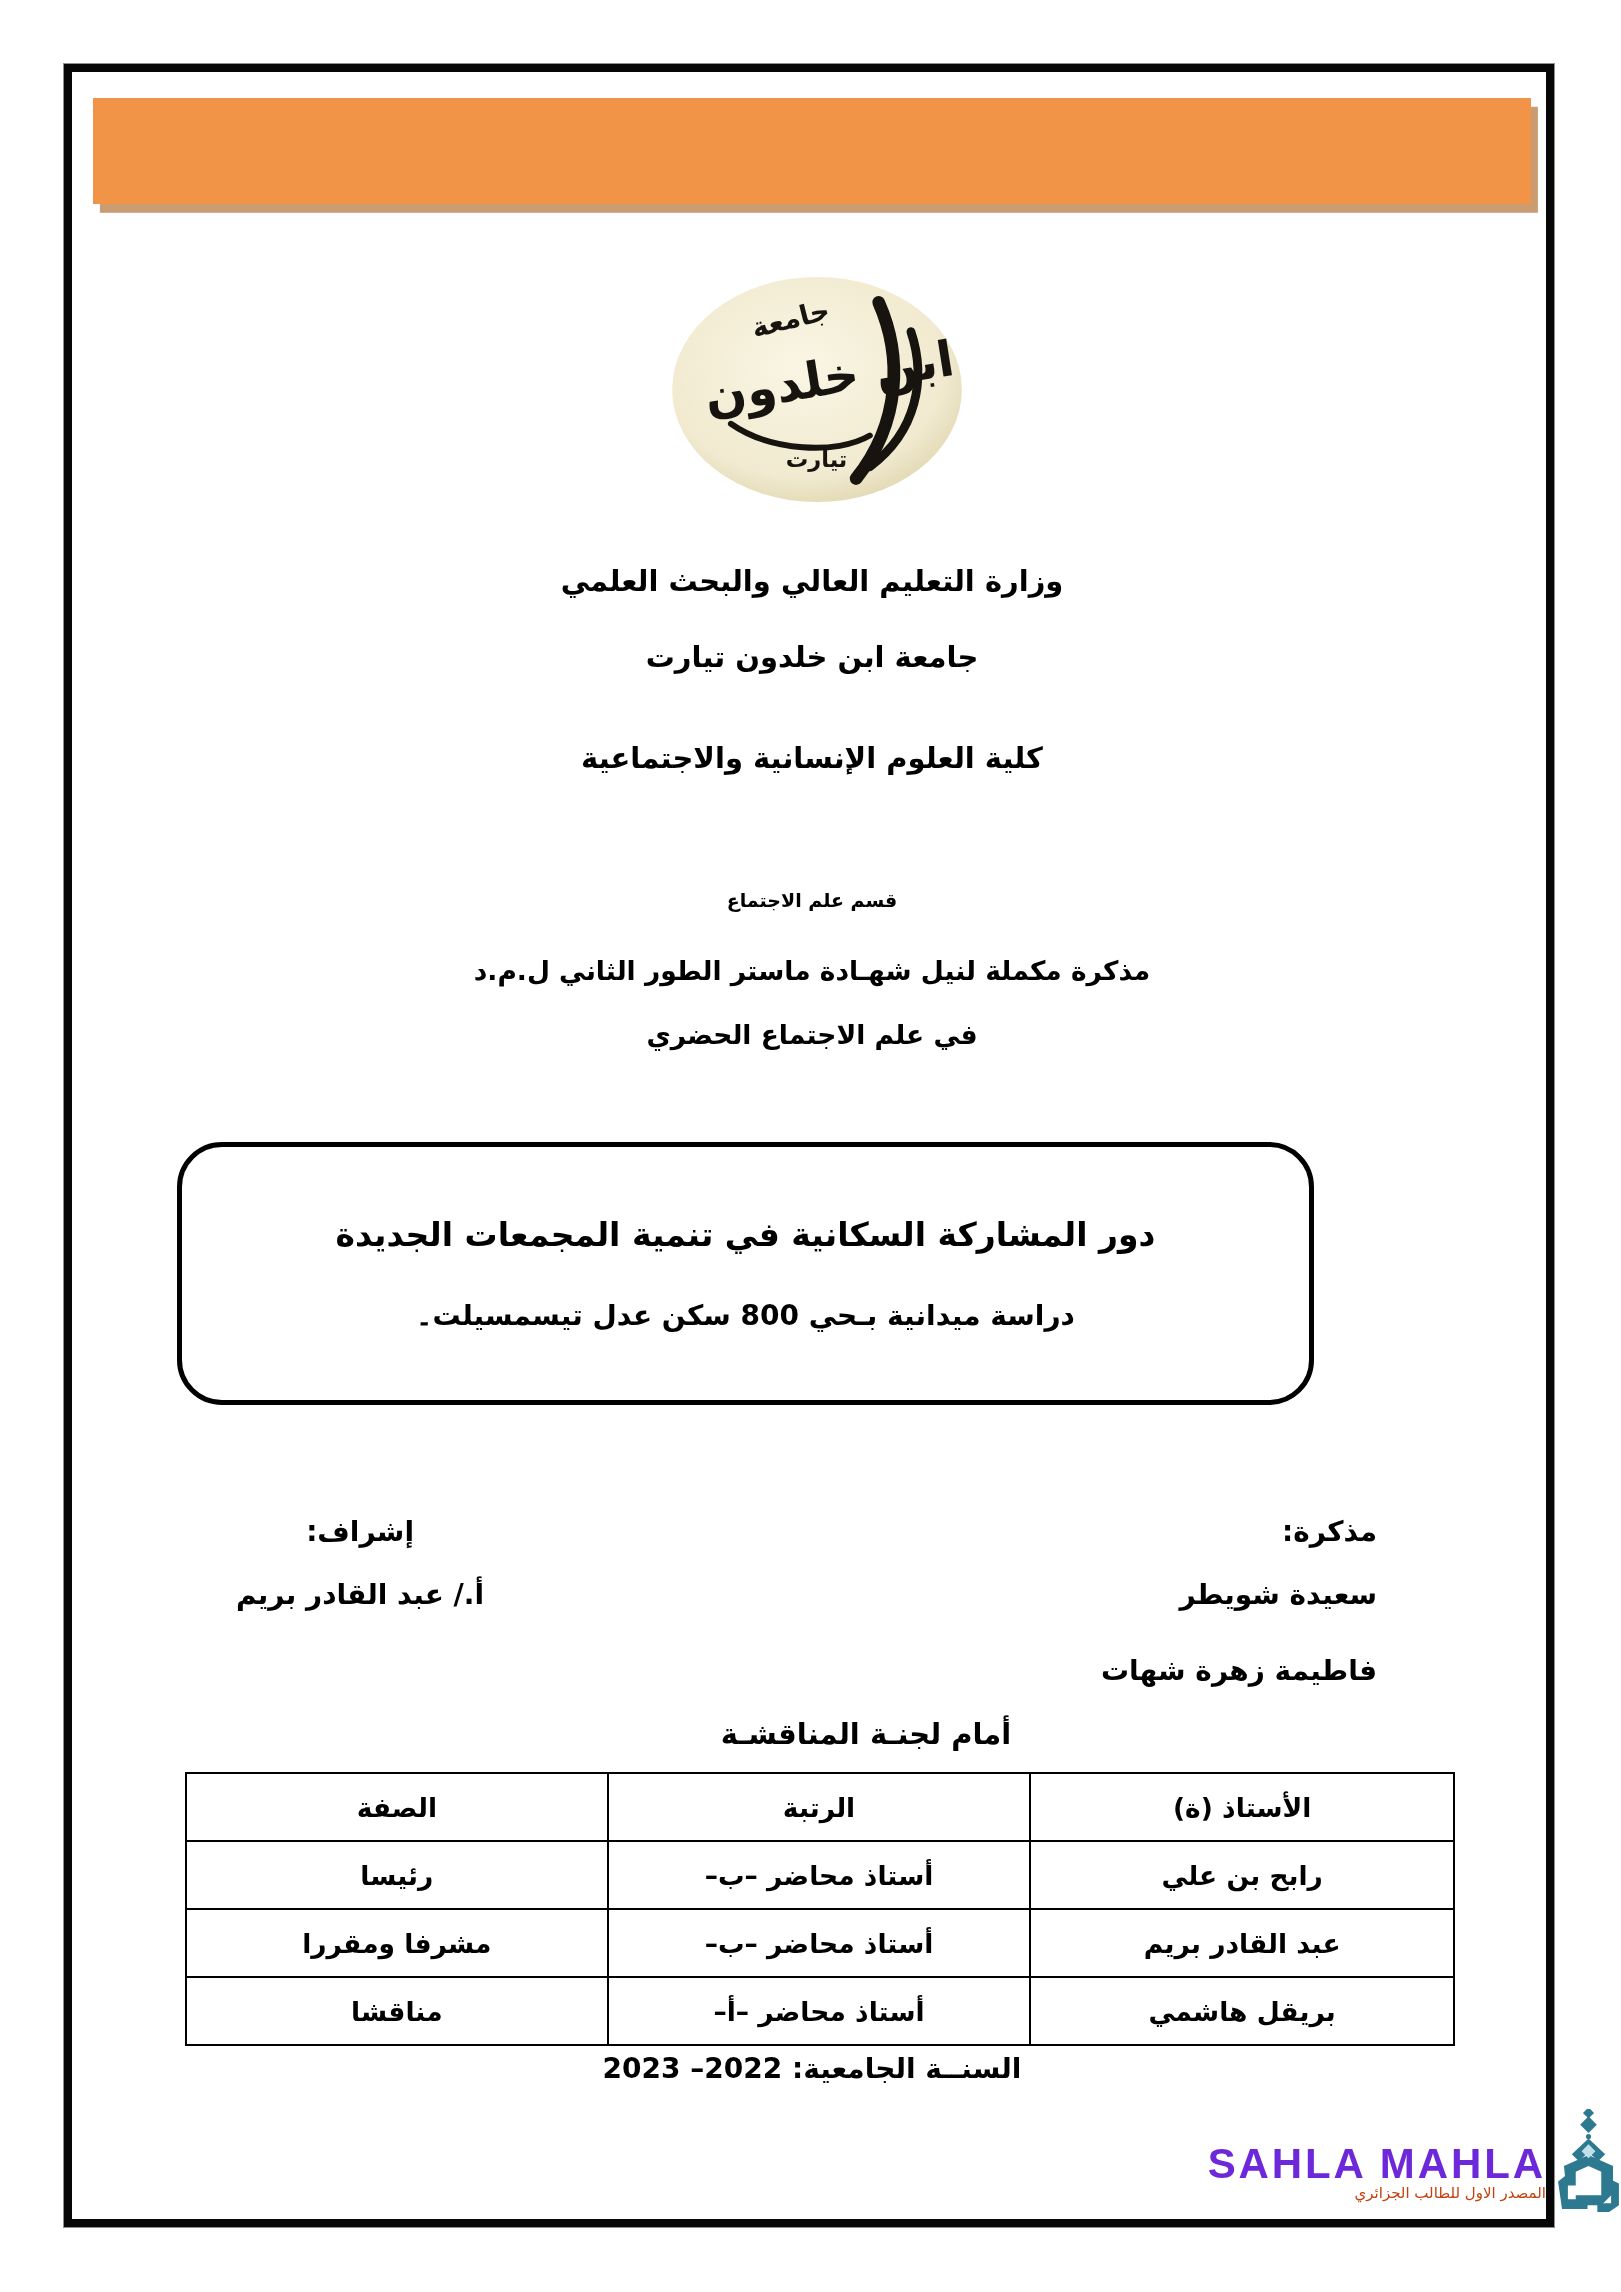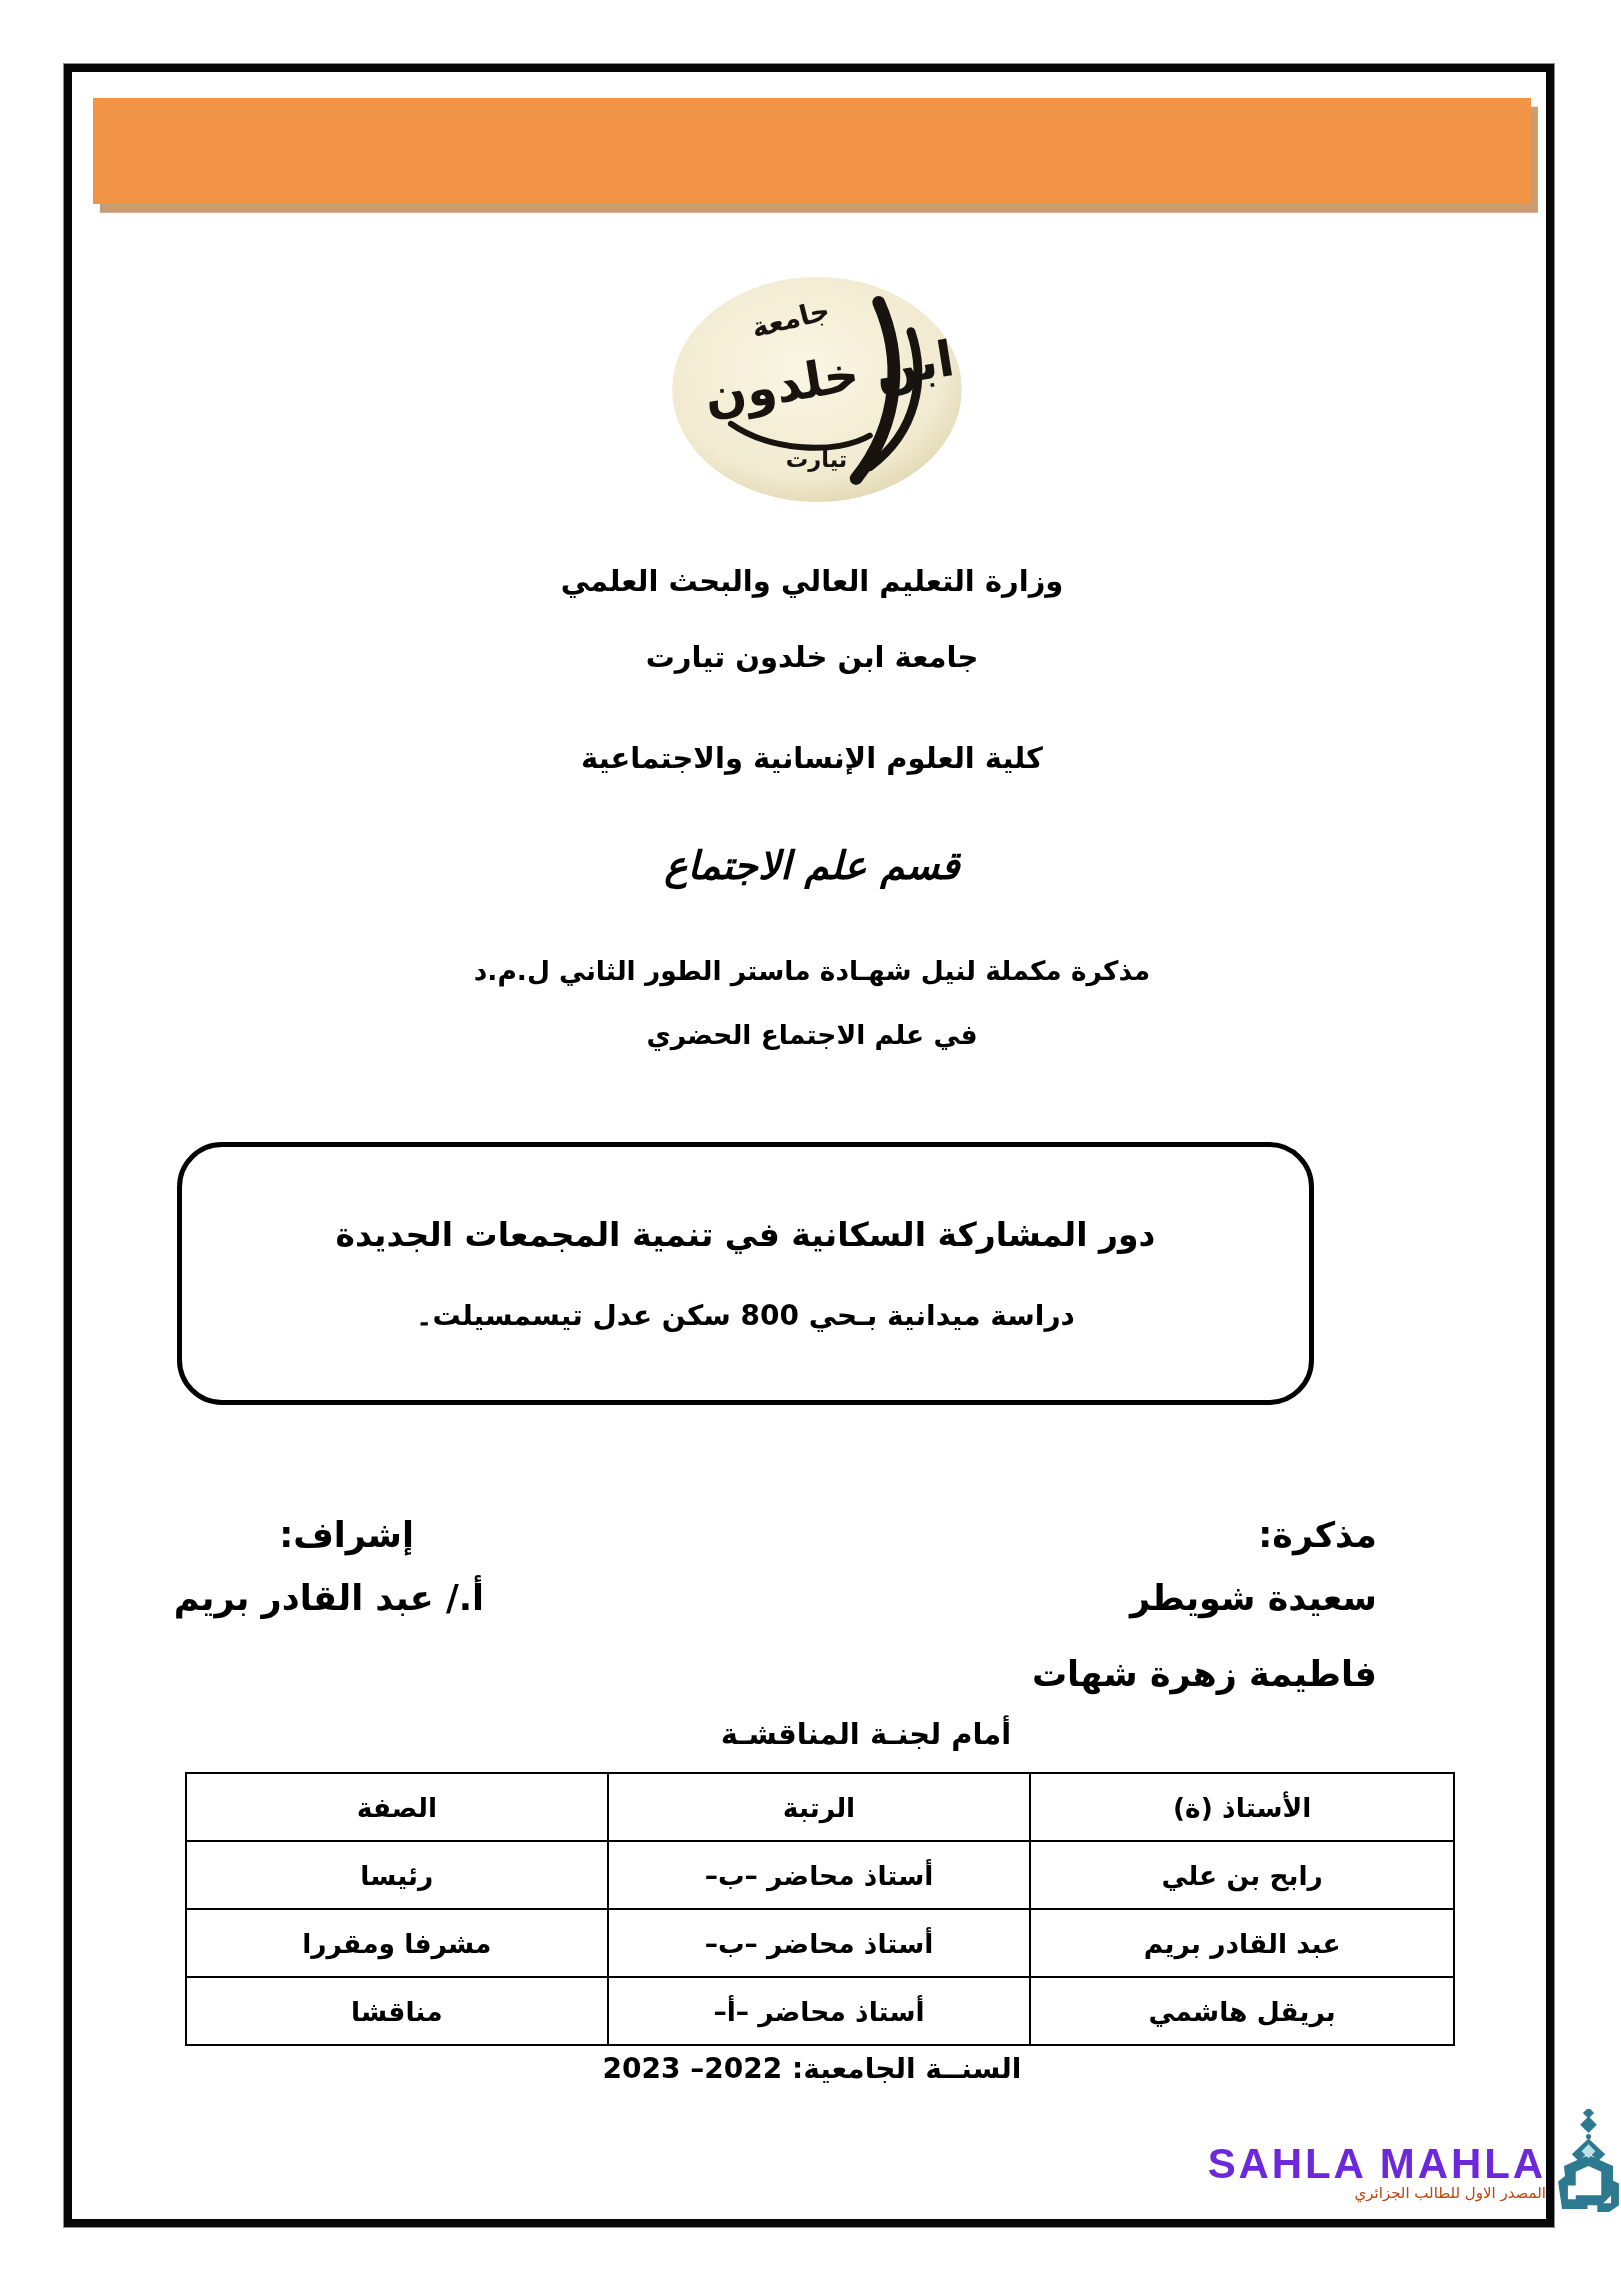--- a/index.html
+++ b/index.html
@@ -21,34 +21,34 @@
 
   .logo{ position:absolute; left:670px; top:275px; width:294px; height:229px; }
 
   .center-line{
     position:absolute; left:74px; width:1476px; text-align:center;
     font-weight:700; direction:rtl; line-height:1.35;
   }
   .ministry   {top:562px; font-size:29px;}
   .university {top:638px; font-size:29px;}
   .faculty    {top:739px; font-size:29px;}
-  .department {top:840px; font-size:39px;font-style:italic;}
+  .department {top:888px; font-size:19px;}
   .memo1      {top:953px;  font-size:26.5px;}
   .memo2      {top:1017px; font-size:26.5px;}
 
   .title-box{
     position:absolute; left:177px; top:1142px; width:1137px; height:263px;
     border:5.9px solid #000; border-radius:45px;
     display:flex; flex-direction:column; justify-content:center; align-items:center;
     gap:45px; direction:rtl; text-align:center;
   }
   .title-line1{font-size:33px; font-weight:700;}
   .title-line2{font-size:28px; font-weight:700;}
 
-  .rtl-abs{position:absolute; direction:rtl; font-weight:700; font-size:35px; white-space:nowrap;}
+  .rtl-abs{position:absolute; direction:rtl; font-weight:700; font-size:28px; white-space:nowrap;}
   .prep-label   {top:1515px; right:244px;}
   .prep-name1   {top:1578px; right:244px;}
   .prep-name2   {top:1654px; right:244px;}
   .sup-label    {top:1515px; right:1207px;}
   .sup-name     {top:1578px; right:1137px;}
 
   .committee-heading{
     position:absolute; top:1717px; left:127px; width:1478px; text-align:center;
     font-weight:700; font-size:29px; direction:rtl;
   }

